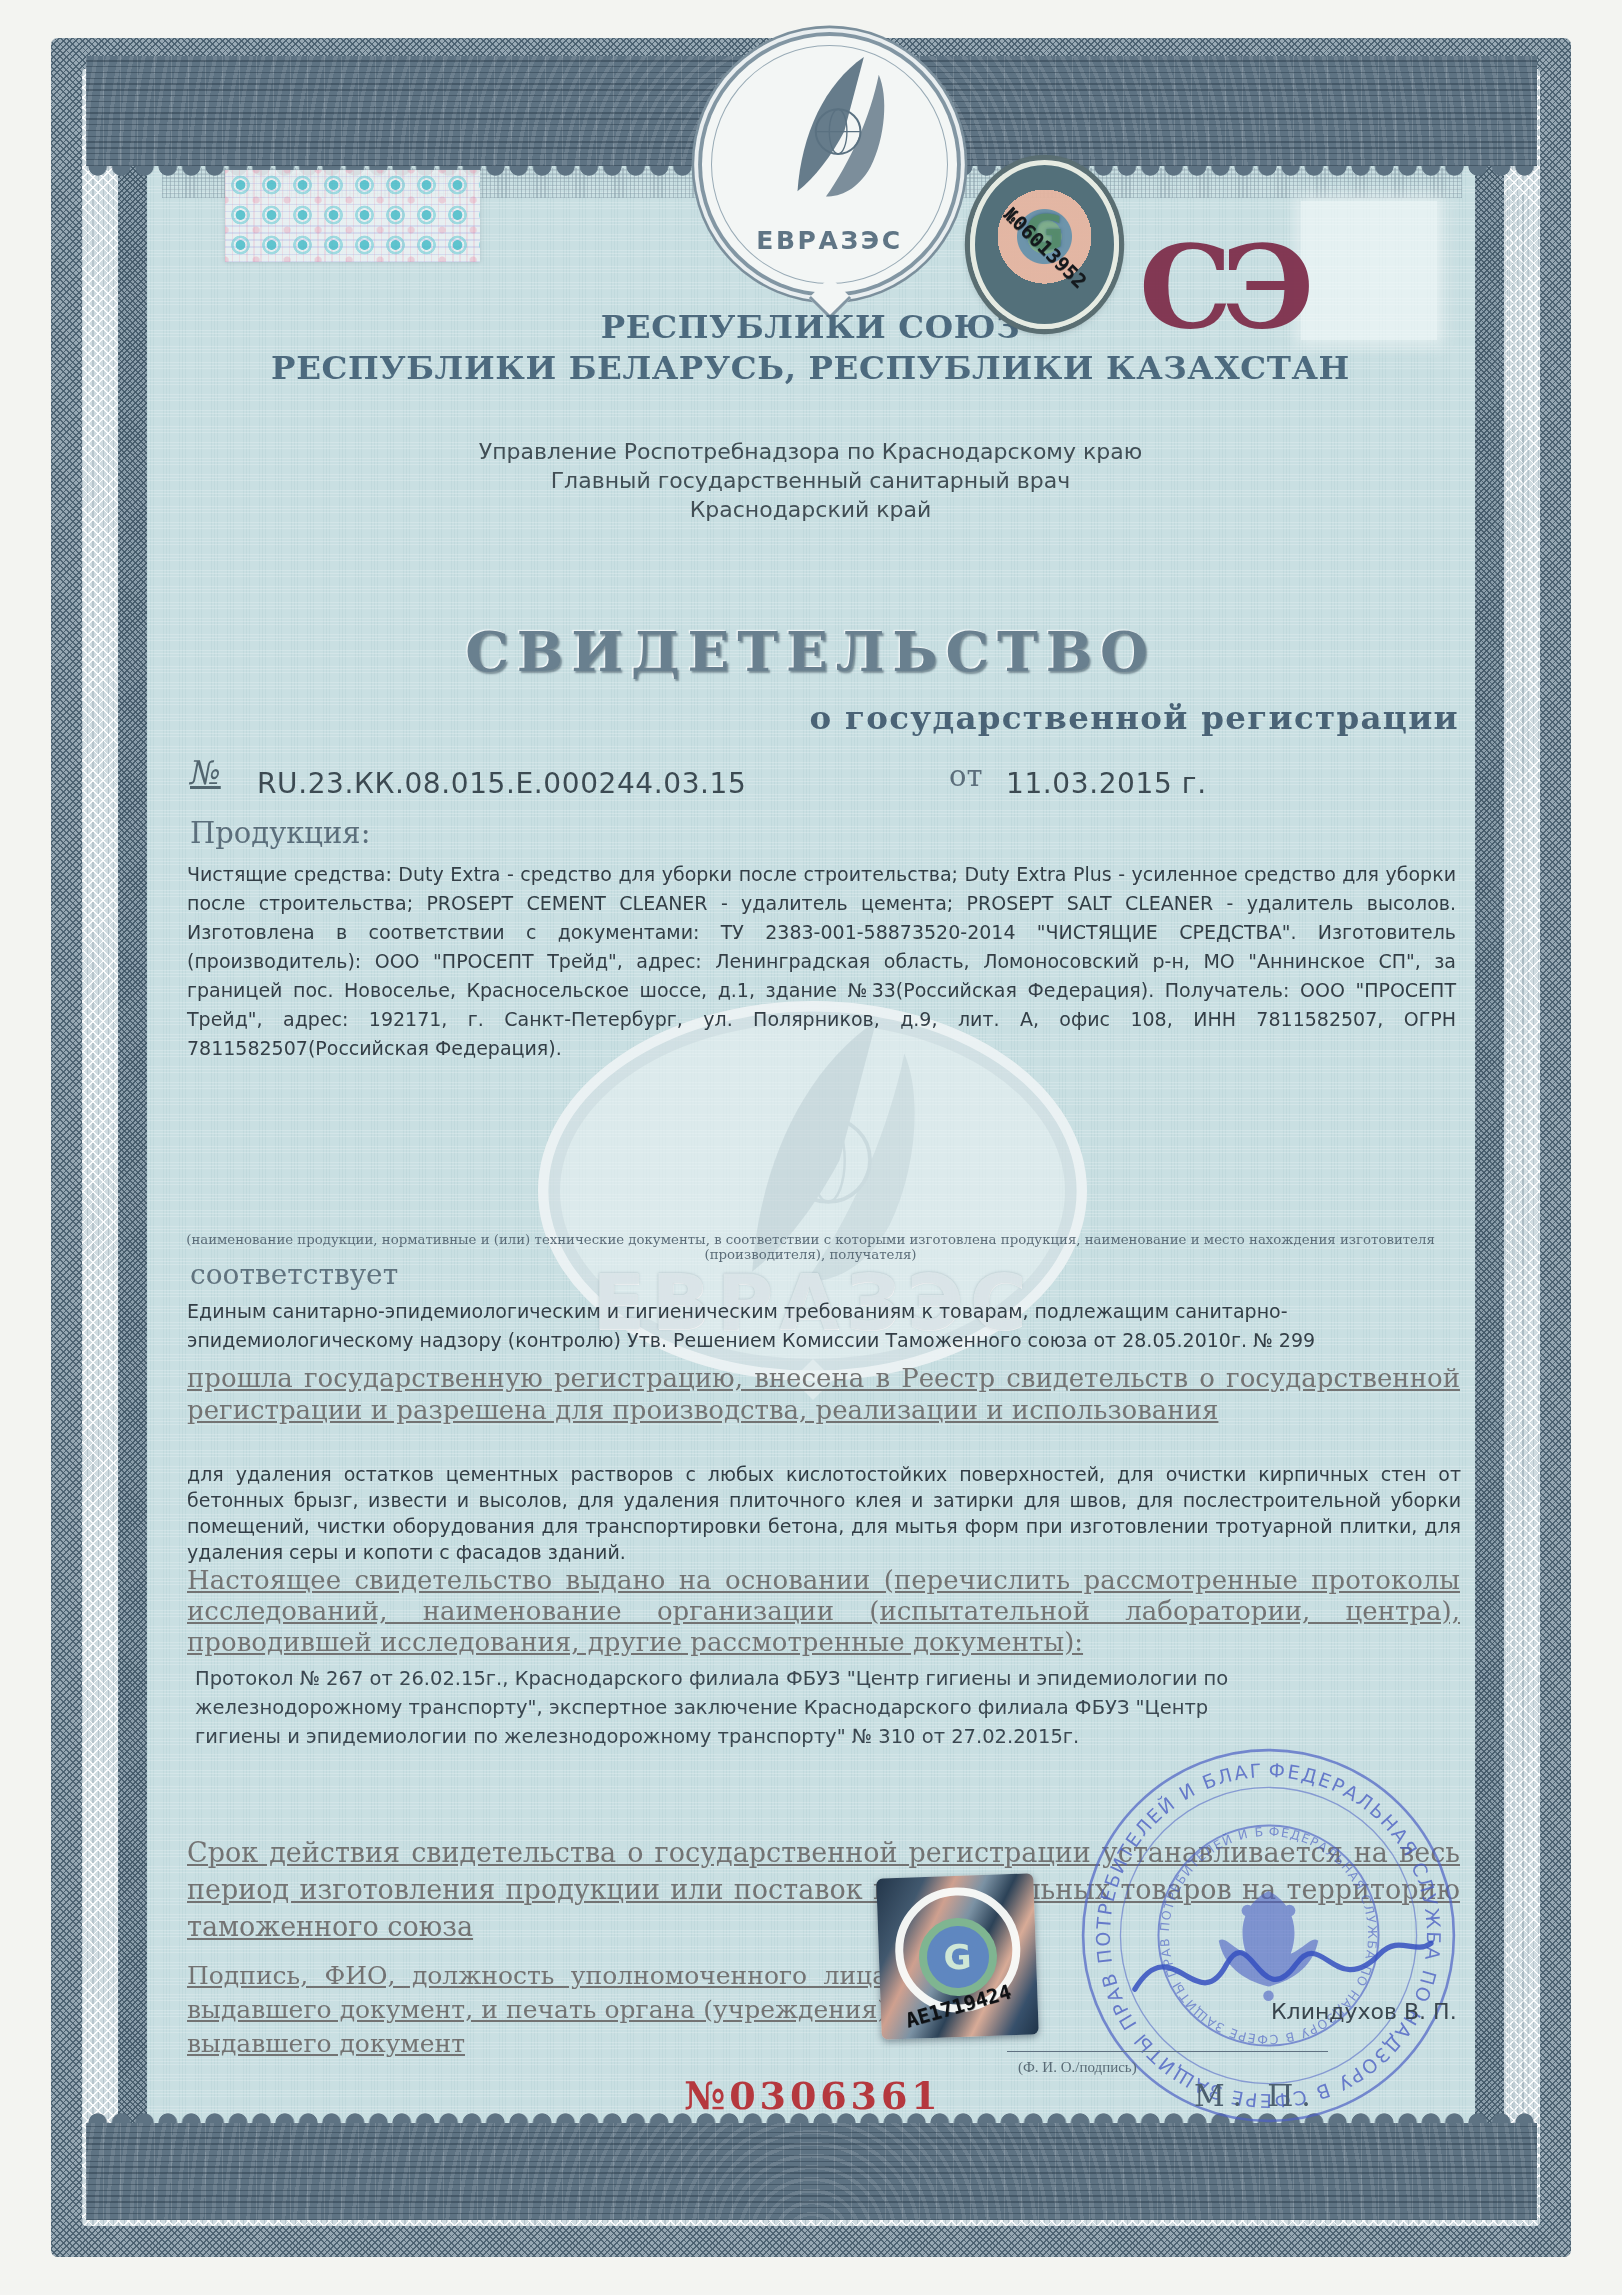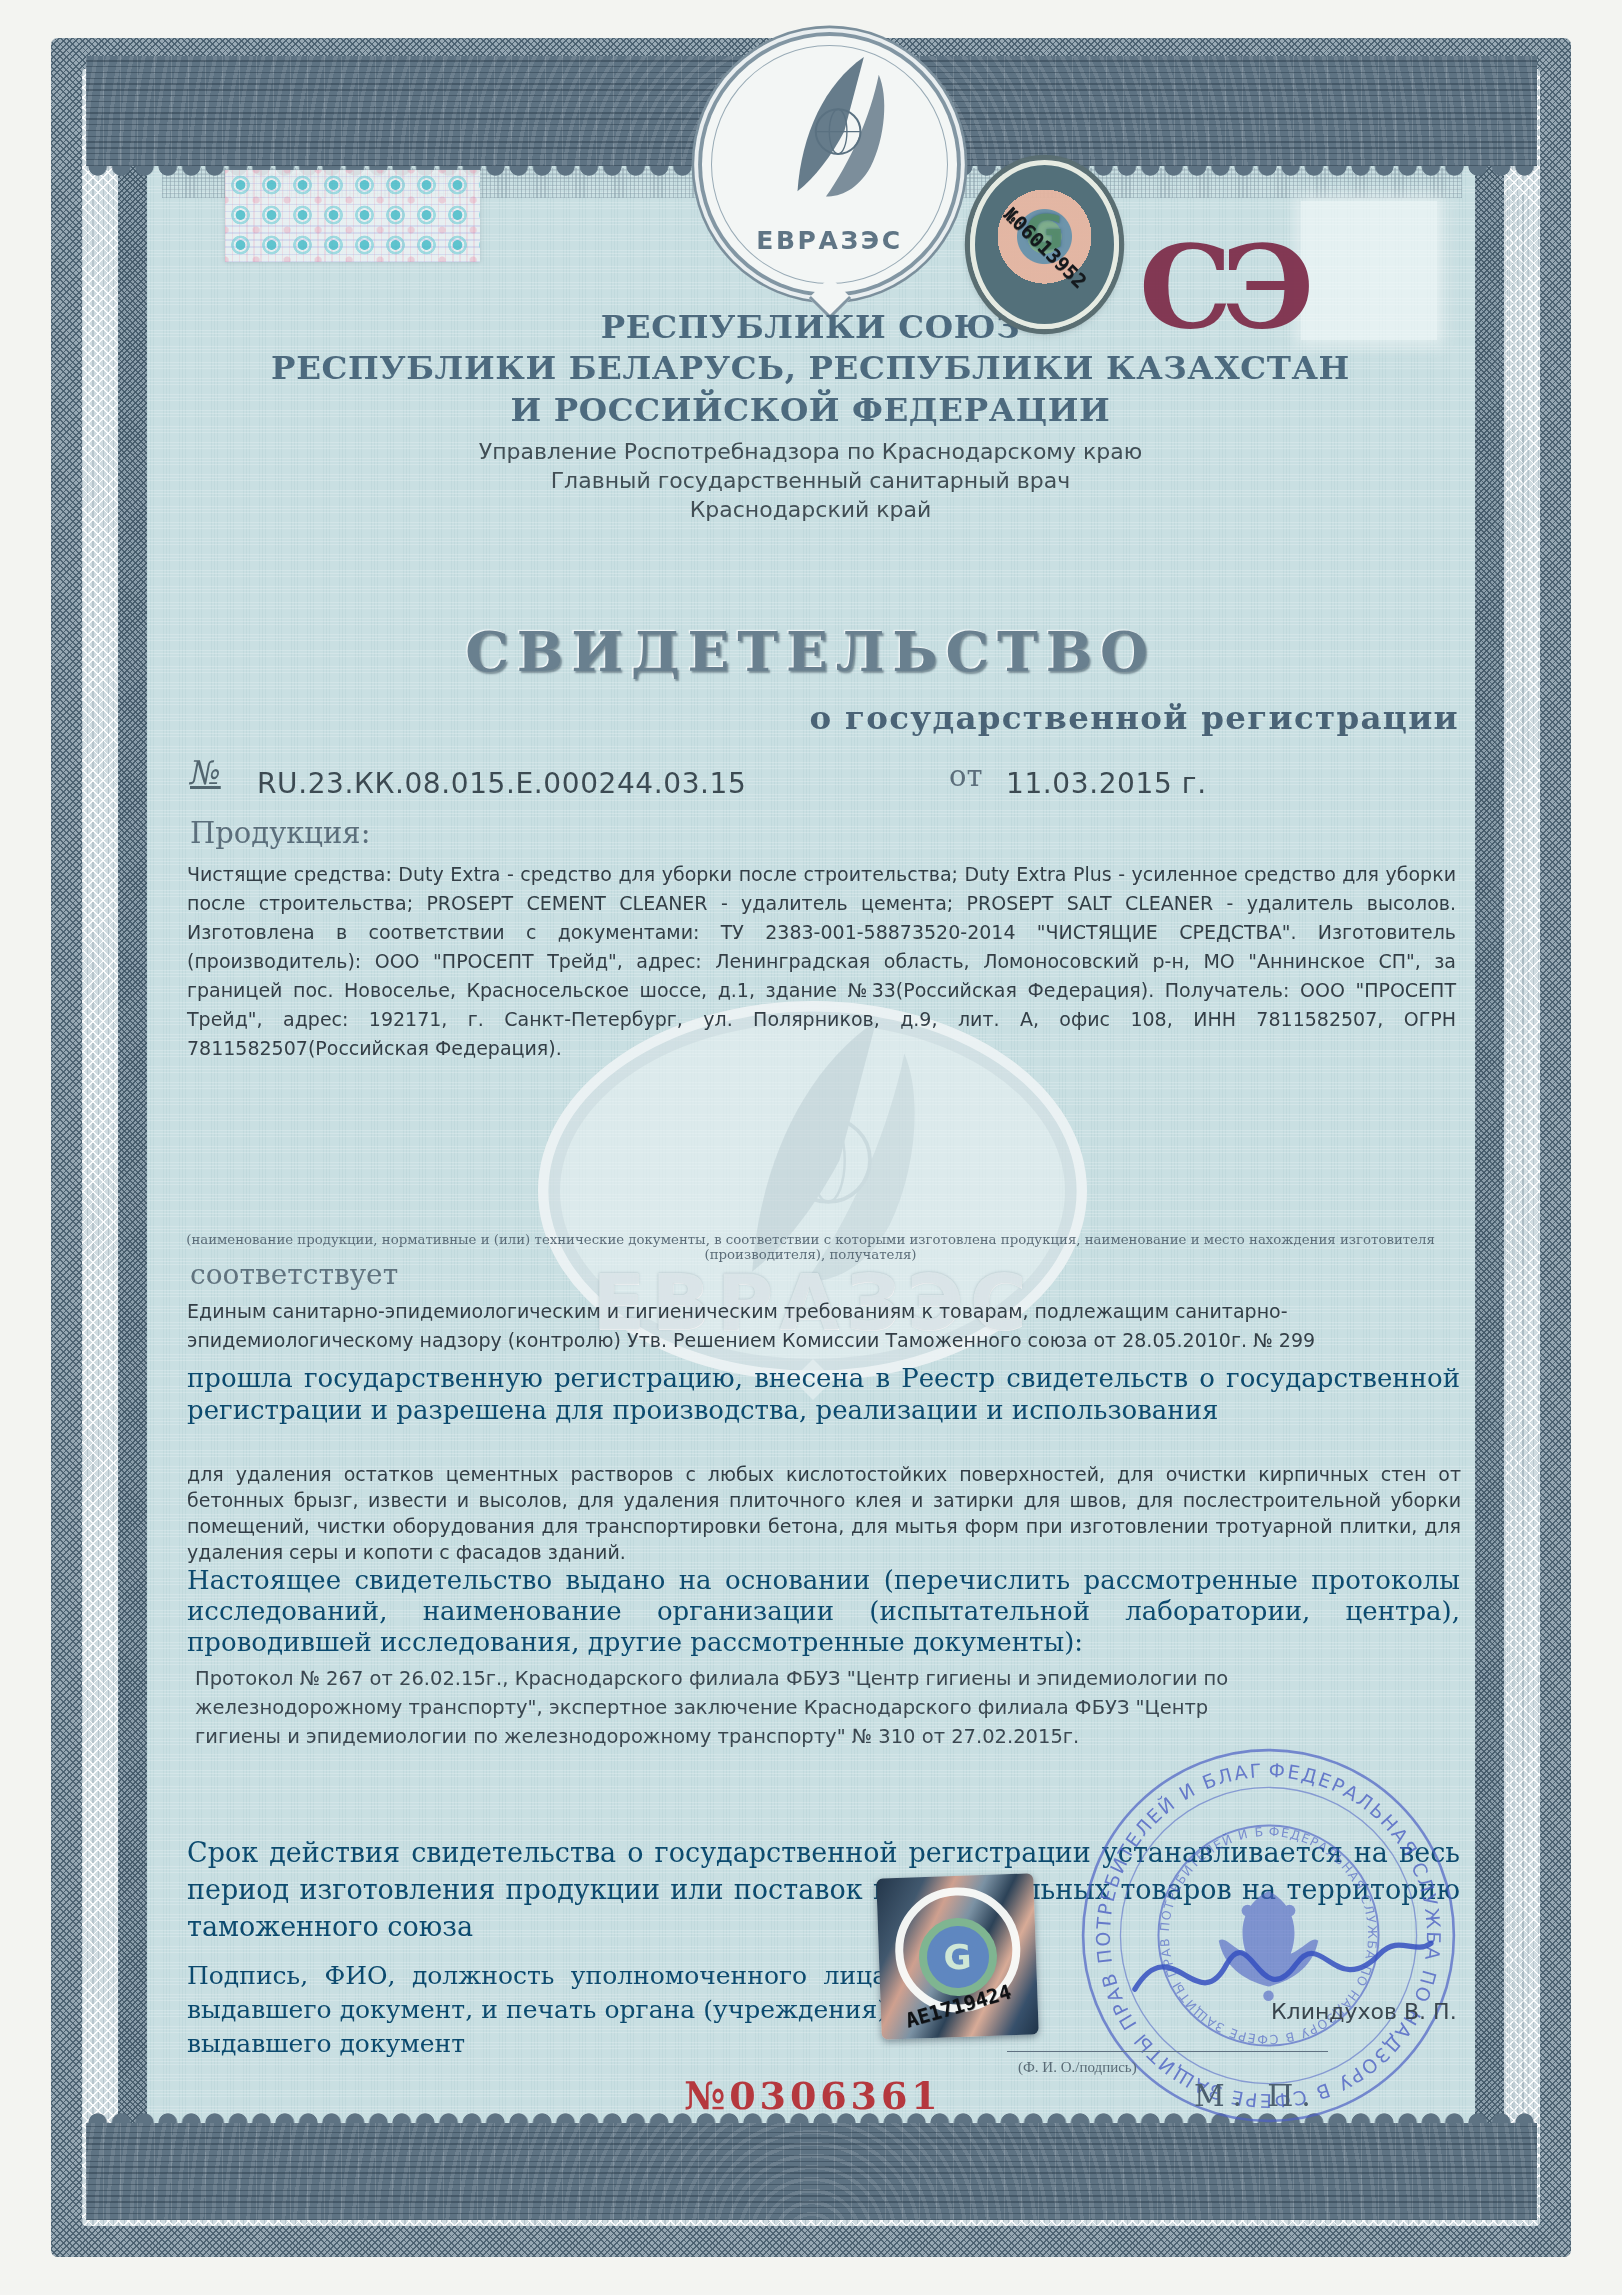--- a/index.html
+++ b/index.html
@@ -100,21 +100,21 @@
   .authority{font-family:"DejaVu Sans",sans-serif;font-size:22px;color:#414e55;}
   .tiny-note{font-family:"DejaVu Serif",serif;font-size:13.3px;color:#5b6c78;}
   .doc-title{font-family:"DejaVu Serif",serif;font-weight:bold;font-size:55px;color:#69808f;letter-spacing:7.8px;
     text-shadow:1.6px 1.6px 1.9px rgba(38,58,74,.5), -1.3px -1.3px 1.3px rgba(255,255,255,.85);}
   .doc-subtitle{font-family:"DejaVu Serif",serif;font-weight:bold;font-size:32.5px;color:#4a6376;letter-spacing:1.3px;text-align:right;}
   .abs{position:absolute;z-index:4;}
   .serif-label{font-family:"DejaVu Serif",serif;font-size:29px;color:#5b6e7b;}
   .num-label{font-family:"DejaVu Serif",serif;font-style:italic;font-size:32.5px;color:#51656f;text-decoration:underline;}
   .num-value{font-family:"DejaVu Sans",sans-serif;font-size:28px;color:#3c4a52;letter-spacing:0.6px;}
   .body-sans{font-family:"DejaVu Sans",sans-serif;font-size:19px;line-height:29px;color:#333e46;text-align:justify;}
-  .form-serif{font-family:"DejaVu Serif",serif;font-size:26px;line-height:32px;color:#0c4a6e;text-align:justify;}
+  .form-serif{font-family:"DejaVu Serif",serif;font-size:26px;line-height:32px;color:#737373;text-align:justify;text-decoration:underline;}
   
   .watermark{position:absolute;left:538px;top:1001px;width:549px;height:380px;z-index:1;}
   .wm-oval{position:absolute;inset:0;border-radius:50%;
     background:rgba(234,242,243,.6);
     box-shadow:inset 0 0 0 10.4px rgba(255,255,255,.55), inset 0 0 0 22px rgba(185,202,208,.3);}
   .wm-swoosh{position:absolute;left:50%;top:11.7px;transform:translateX(-50%);opacity:.22;}
   .wm-text{position:absolute;left:0;right:0;bottom:34px;text-align:center;
     font-family:"DejaVu Sans",sans-serif;font-weight:bold;font-size:77px;letter-spacing:6.5px;
     color:rgba(219,230,233,.95);text-shadow:0 0 2.6px rgba(125,148,158,.55),0.6px 0.6px 0 #fff;}
   .wm-tip{position:absolute;left:50%;bottom:-13px;width:29px;height:29px;
@@ -178,21 +178,20 @@
   <div class="oval-holo">
     <span class="g">G</span>
     <span class="num">№06013952</span>
   </div>
 
   <div class="se-logo">СЭ</div>
   <div class="white-patch"></div>
 
   <div class="center-line union-title" style="top:307px">РЕСПУБЛИКИ СОЮЗ</div>
   <div class="center-line union-title" style="top:348px">РЕСПУБЛИКИ БЕЛАРУСЬ, РЕСПУБЛИКИ КАЗАХСТАН</div>
-  <div class="center-line union-title" style="top:390px">И РОССИЙСКОЙ ФЕДЕРАЦИИ</div>
   <div class="center-line authority" style="top:439px">Управление Роспотребнадзора по Краснодарскому краю</div>
   <div class="center-line authority" style="top:468px">Главный государственный санитарный врач</div>
   <div class="center-line authority" style="top:497px">Краснодарский край</div>
 
   <div class="center-line doc-title" style="top:619px">СВИДЕТЕЛЬСТВО</div>
   <div class="center-line doc-subtitle" style="top:698px">о государственной регистрации</div>
 
   <div class="abs num-label" style="left:190px;top:754px">№</div>
   <div class="abs num-value" style="left:257px;top:767px">RU.23.КК.08.015.Е.000244.03.15</div>
   <div class="abs serif-label" style="left:949px;top:759px;font-size:29px">от</div>

